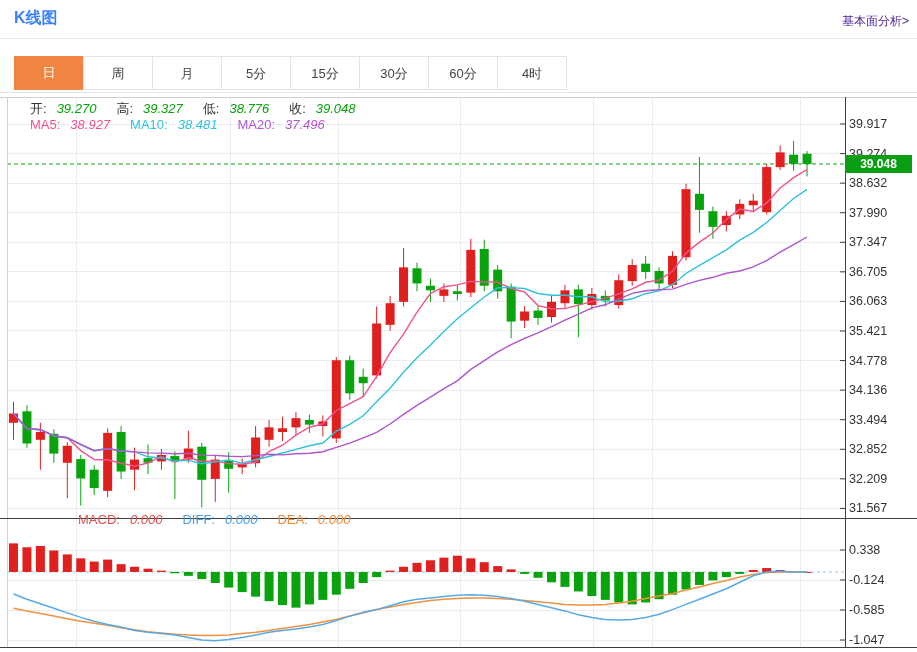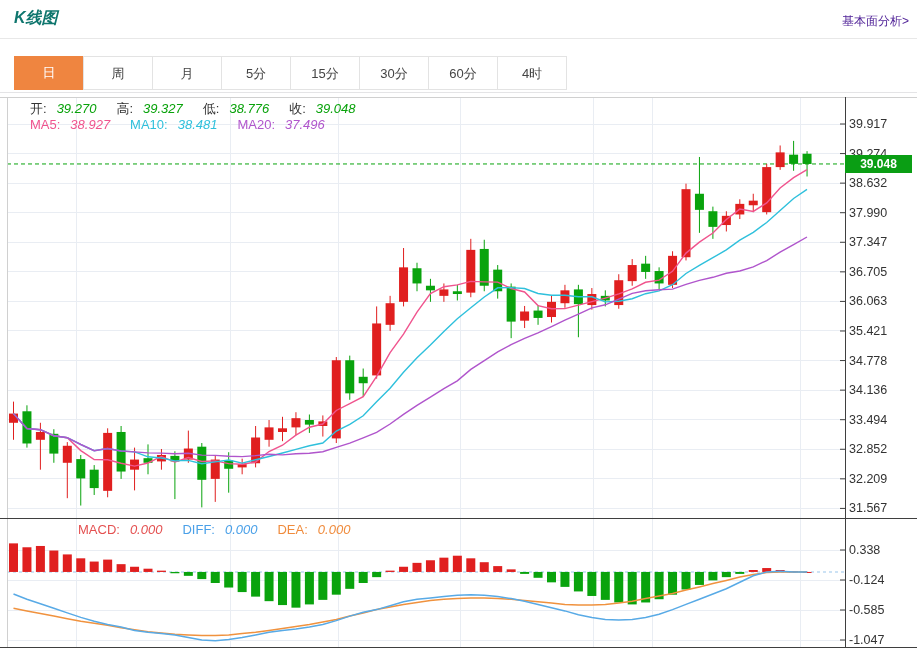--- a/index.html
+++ b/index.html
@@ -1,35 +1,35 @@
 <!DOCTYPE html>
 <html><head>
 <meta charset="utf-8">
 <style>
   html,body{margin:0;padding:0;background:#fff;}
   body{width:917px;height:652px;position:relative;overflow:hidden;
        font-family:"Liberation Sans","DejaVu Sans",sans-serif;-webkit-font-smoothing:antialiased;}
-  .page-title{position:absolute;left:14px;top:8px;font-size:16px;font-weight:bold;color:#0f766e;font-style:italic;}
+  .page-title{position:absolute;left:14px;top:8px;font-size:16px;font-weight:bold;color:#3b82f6;}
   .analysis-link{position:absolute;right:8px;top:13px;font-size:12px;color:#4c1d95;text-decoration:none;cursor:pointer;}
   .header-divider{position:absolute;left:0;top:38px;width:917px;height:0;border-bottom:1px solid #e8e8e8;}
   .tabstrip{position:absolute;left:0;top:56px;right:0;border-bottom:1px solid #e4e4e6;padding-bottom:2px;}
   .tabs{display:flex;margin-left:14px;}
   .tab{width:70px;height:34px;line-height:34px;text-align:center;font-size:13px;color:#444;
        background:#fff;border:1px solid #e3e3e3;margin-left:-1px;box-sizing:border-box;cursor:pointer;}
   .tab:first-child{margin-left:0;}
   .tab.active{background:var(--accent,#ef8540);color:#fff;border:none;}
   .chart-wrap{position:absolute;left:0;top:97px;width:917px;height:551px;}
   .chart-wrap svg{position:absolute;left:0;top:0;}
   .legend{position:absolute;font-size:13px;white-space:nowrap;}
   .legend .seg{margin-right:20px;}
   .legend .lab{color:#333;}
   .legend .val{margin-left:10px;font-style:italic;}
   .legend-ohlc{left:30px;top:3px;}
   .legend-ma{left:30px;top:20px;}
-  .legend-macd{left:78px;top:425px;}
+  .legend-macd{left:78px;top:415px;}
   .price-badge{position:absolute;left:845px;top:58px;width:67px;height:18px;line-height:18px;
        text-align:center;font-size:12px;font-weight:bold;color:#fff;background:#0a9e14;}
 </style>
 </head>
 <body style="--accent: #ef8540;">
 
 <div class="page-title">K线图</div>
 <a class="analysis-link">基本面分析&gt;</a>
 <div class="header-divider"></div>
 

